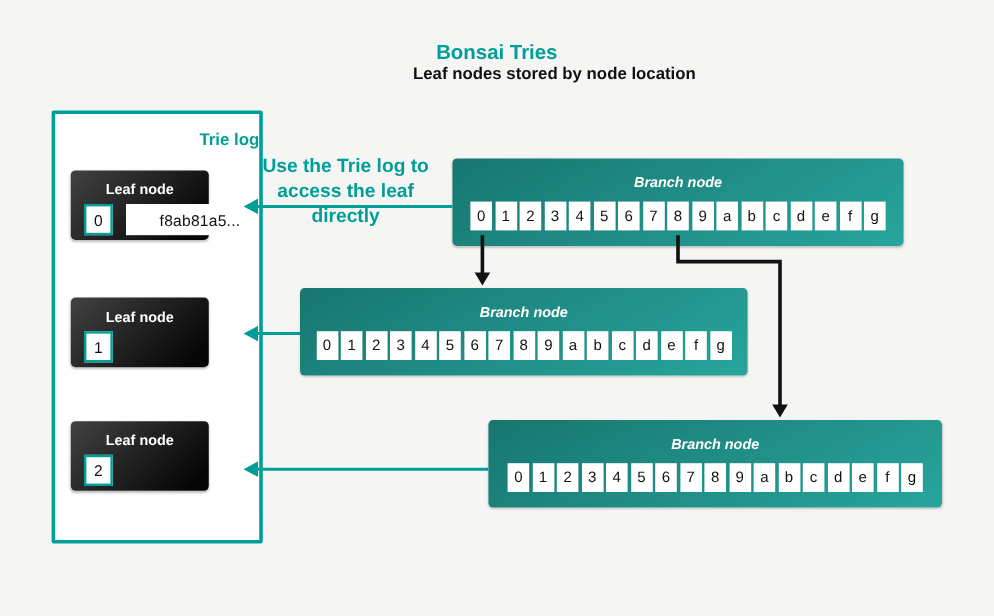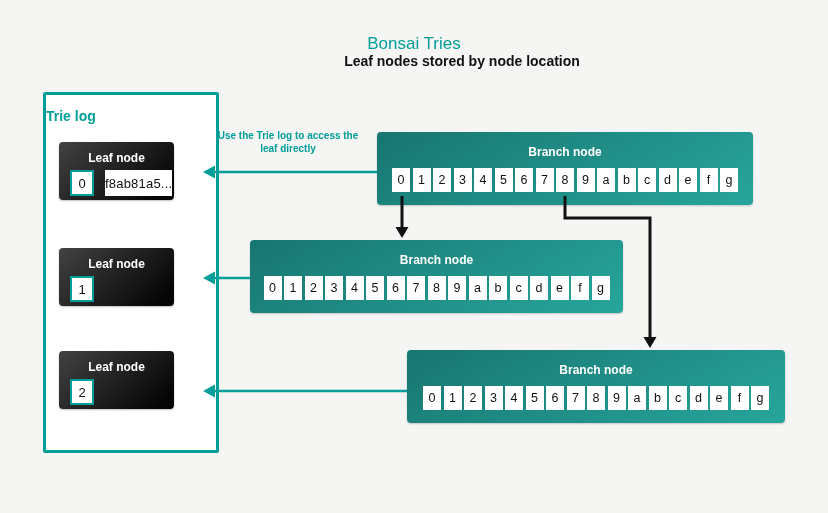--- a/index.html
+++ b/index.html
@@ -9,34 +9,34 @@
   }
   .stage{
     position:relative;
     width:828px;height:513px;
     background:var(--bg,#f5f5f3);
     overflow:hidden;
   }
   
   .hdr-title{
     position:absolute;top:34px;left:0;width:828px;
-    text-align:center;font-size:17px;font-weight:normal;
+    text-align:center;font-size:17px;font-weight:bold;
     color:var(--accent,#009e98);
   }
   .hdr-sub{
     position:absolute;top:53px;left:0;width:828px;
     text-align:center;font-size:14px;font-weight:bold;color:#111;padding-left:48px;
   }
   
   .trielog{
     position:absolute;left:43px;top:92px;width:170px;height:355px;
     background:#fff;border:3px solid var(--accent,#009e98);border-radius:2px;
   }
   .trielog-title{
-    margin-top:13px;text-align:left;font-size:14px;font-weight:bold;
+    margin-top:13px;text-align:right;font-size:14px;font-weight:bold;
     color:var(--accent,#009e98);
   }
   
   .leaf{
     position:absolute;left:13px;width:115px;height:58px;border-radius:4px;
     background:linear-gradient(135deg,var(--leaf-grad-start,#424242) 0%,var(--leaf-grad-end,#050505) 90%);
     box-shadow:0 1px 2px rgba(0,0,0,.25);
   }
   .leaf-1{top:47px}.leaf-2{top:153px}.leaf-3{top:256px}
   .leaf-title{
@@ -46,39 +46,39 @@
     display:flex;align-items:center;margin-top:5px;padding:0 11px;
   }
   .leaf-index{
     width:20px;height:22px;background:#fff;border:2px solid var(--accent,#009e98);
     display:flex;align-items:center;justify-content:center;
     font-size:13px;color:#111;flex:0 0 auto;
   }
   .leaf-hash{
     margin-left:11px;flex:1;height:26px;background:#fff;
     display:flex;align-items:center;justify-content:center;
-    font-size:13px;color:#111;letter-spacing:.2px;
+    font-size:13px;color:#111;letter-spacing:.2px;padding-left:28px;
   }
   
   .annotation{
     position:absolute;left:212px;top:129px;width:152px;
-    text-align:center;font-size:10px;line-height:1.3;font-weight:bold;
+    text-align:center;font-size:16px;line-height:1.3;font-weight:bold;
     color:var(--accent,#009e98);
   }
   
   .branch{
     position:absolute;height:73px;border-radius:4px;
     background:linear-gradient(150deg,var(--branch-grad-start,#187671) 0%,var(--branch-grad-end,#27a59c) 100%);
     box-shadow:0 1px 2px rgba(0,0,0,.2);
   }
   .branch-1{left:377px;top:132px;width:376px}
   .branch-2{left:250px;top:240px;width:373px}
   .branch-3{left:407px;top:350px;width:378px}
   .branch-title{
-    margin-top:13px;text-align:center;font-size:12px;font-weight:bold;color:#fff;
+    margin-top:13px;text-align:center;font-size:12px;font-weight:bold;color:#fff;font-style:italic;
   }
   .branch-cells{
     display:flex;justify-content:center;gap:2.5px;margin-top:9px;
   }
   .cell{
     width:18px;height:24px;background:#fff;
     display:flex;align-items:center;justify-content:center;
     font-size:12.5px;color:#111;flex:0 0 auto;
   }
   

